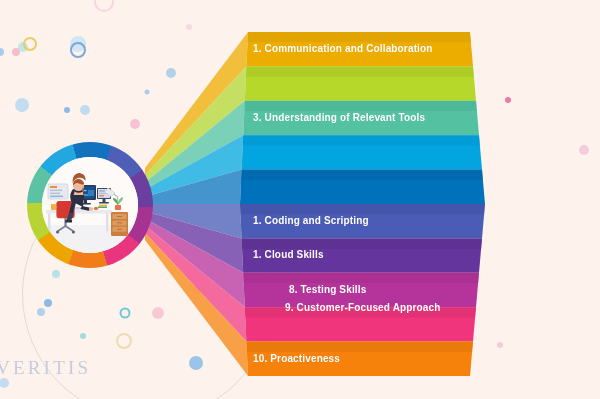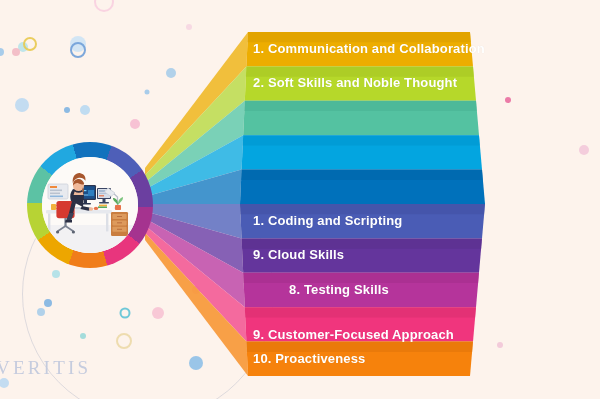--- a/index.html
+++ b/index.html
@@ -50,21 +50,21 @@
     height: 344px;
     pointer-events: none;
   }
   .band-label {
     position: absolute;
     left: 113px;
     height: 34.4px;
     line-height: 34.4px;
     white-space: nowrap;
     color: #ffffff;
-    font-size: 13px;
+    font-size: 10px;
     font-weight: bold;
     letter-spacing: 0.15px;
     text-shadow: 0 0 1px rgba(0,0,0,0.10);
   }
 
   
   .circle-wrap {
     position: absolute;
     left: 27px;
     top: 142px;
@@ -176,25 +176,25 @@
           <path d="M 104.8 275.2 L 336 275.2 L 335.1 285.52 L 105.28 285.52 Z" fill="#d92e70" opacity="0.55"></path>
           <path d="M 106.4 309.59999999999997 L 108 343.99999999999994 L 5 208 L 5 200.8 Z" fill="#f89b3e" opacity="0.95"></path>
           <path d="M 106.4 309.59999999999997 L 333 309.59999999999997 L 330 343.99999999999994 L 108 343.99999999999994 Z" fill="#f6820c"></path>
           <path d="M 106.4 309.59999999999997 L 333 309.59999999999997 L 332.1 319.91999999999996 L 106.88 319.91999999999996 Z" fill="#e0750a" opacity="0.55"></path>
         </g>
     </svg>
   </div>
 
   <div class="labels">
     <div class="band-label" style="top: 0px;">1. Communication and Collaboration</div>
-    <div class="band-label" style="top: 34.4px;">2. Soft Skills and Noble Thought</div>
+    <div class="band-label" style="top: 68.8px;">3. Understanding of Relevant Tools</div>
     <div class="band-label" style="top: 172px;">1. Coding and Scripting</div>
-    <div class="band-label" style="top: 206.4px;">9. Cloud Skills</div>
+    <div class="band-label" style="top: 206.4px;">1. Cloud Skills</div>
     <div class="band-label" style="top: 240.8px; margin-left: 36px;">8. Testing Skills</div>
-    <div class="band-label" style="top: 286px;">9. Customer-Focused Approach</div>
+    <div class="band-label" style="top: 259px; margin-left: 32px;">9. Customer-Focused Approach</div>
     <div class="band-label" style="top: 309.6px; text-align: right;">10. Proactiveness</div>
   </div>
 
   <div class="circle-wrap">
     <div class="ring" style="background: conic-gradient(from 200deg, rgb(237, 166, 0) 0deg, rgb(237, 166, 0) 36deg, rgb(183, 211, 52) 36deg, rgb(183, 211, 52) 72deg, rgb(92, 194, 164) 72deg, rgb(92, 194, 164) 108deg, rgb(33, 168, 224) 108deg, rgb(33, 168, 224) 144deg, rgb(18, 114, 189) 144deg, rgb(18, 114, 189) 180deg, rgb(78, 95, 184) 180deg, rgb(78, 95, 184) 216deg, rgb(107, 63, 160) 216deg, rgb(107, 63, 160) 252deg, rgb(165, 51, 143) 252deg, rgb(165, 51, 143) 288deg, rgb(232, 53, 125) 288deg, rgb(232, 53, 125) 324deg, rgb(240, 125, 26) 324deg, rgb(240, 125, 26) 360deg);"></div>
     <div class="ring-inner">
       <svg class="scene" viewBox="0 0 96 96" aria-hidden="true">
 
         <rect x="0" y="0" width="96" height="96" fill="#fdfaf7"></rect>
         <rect x="0" y="68" width="96" height="28" fill="#f2f1f3"></rect>

